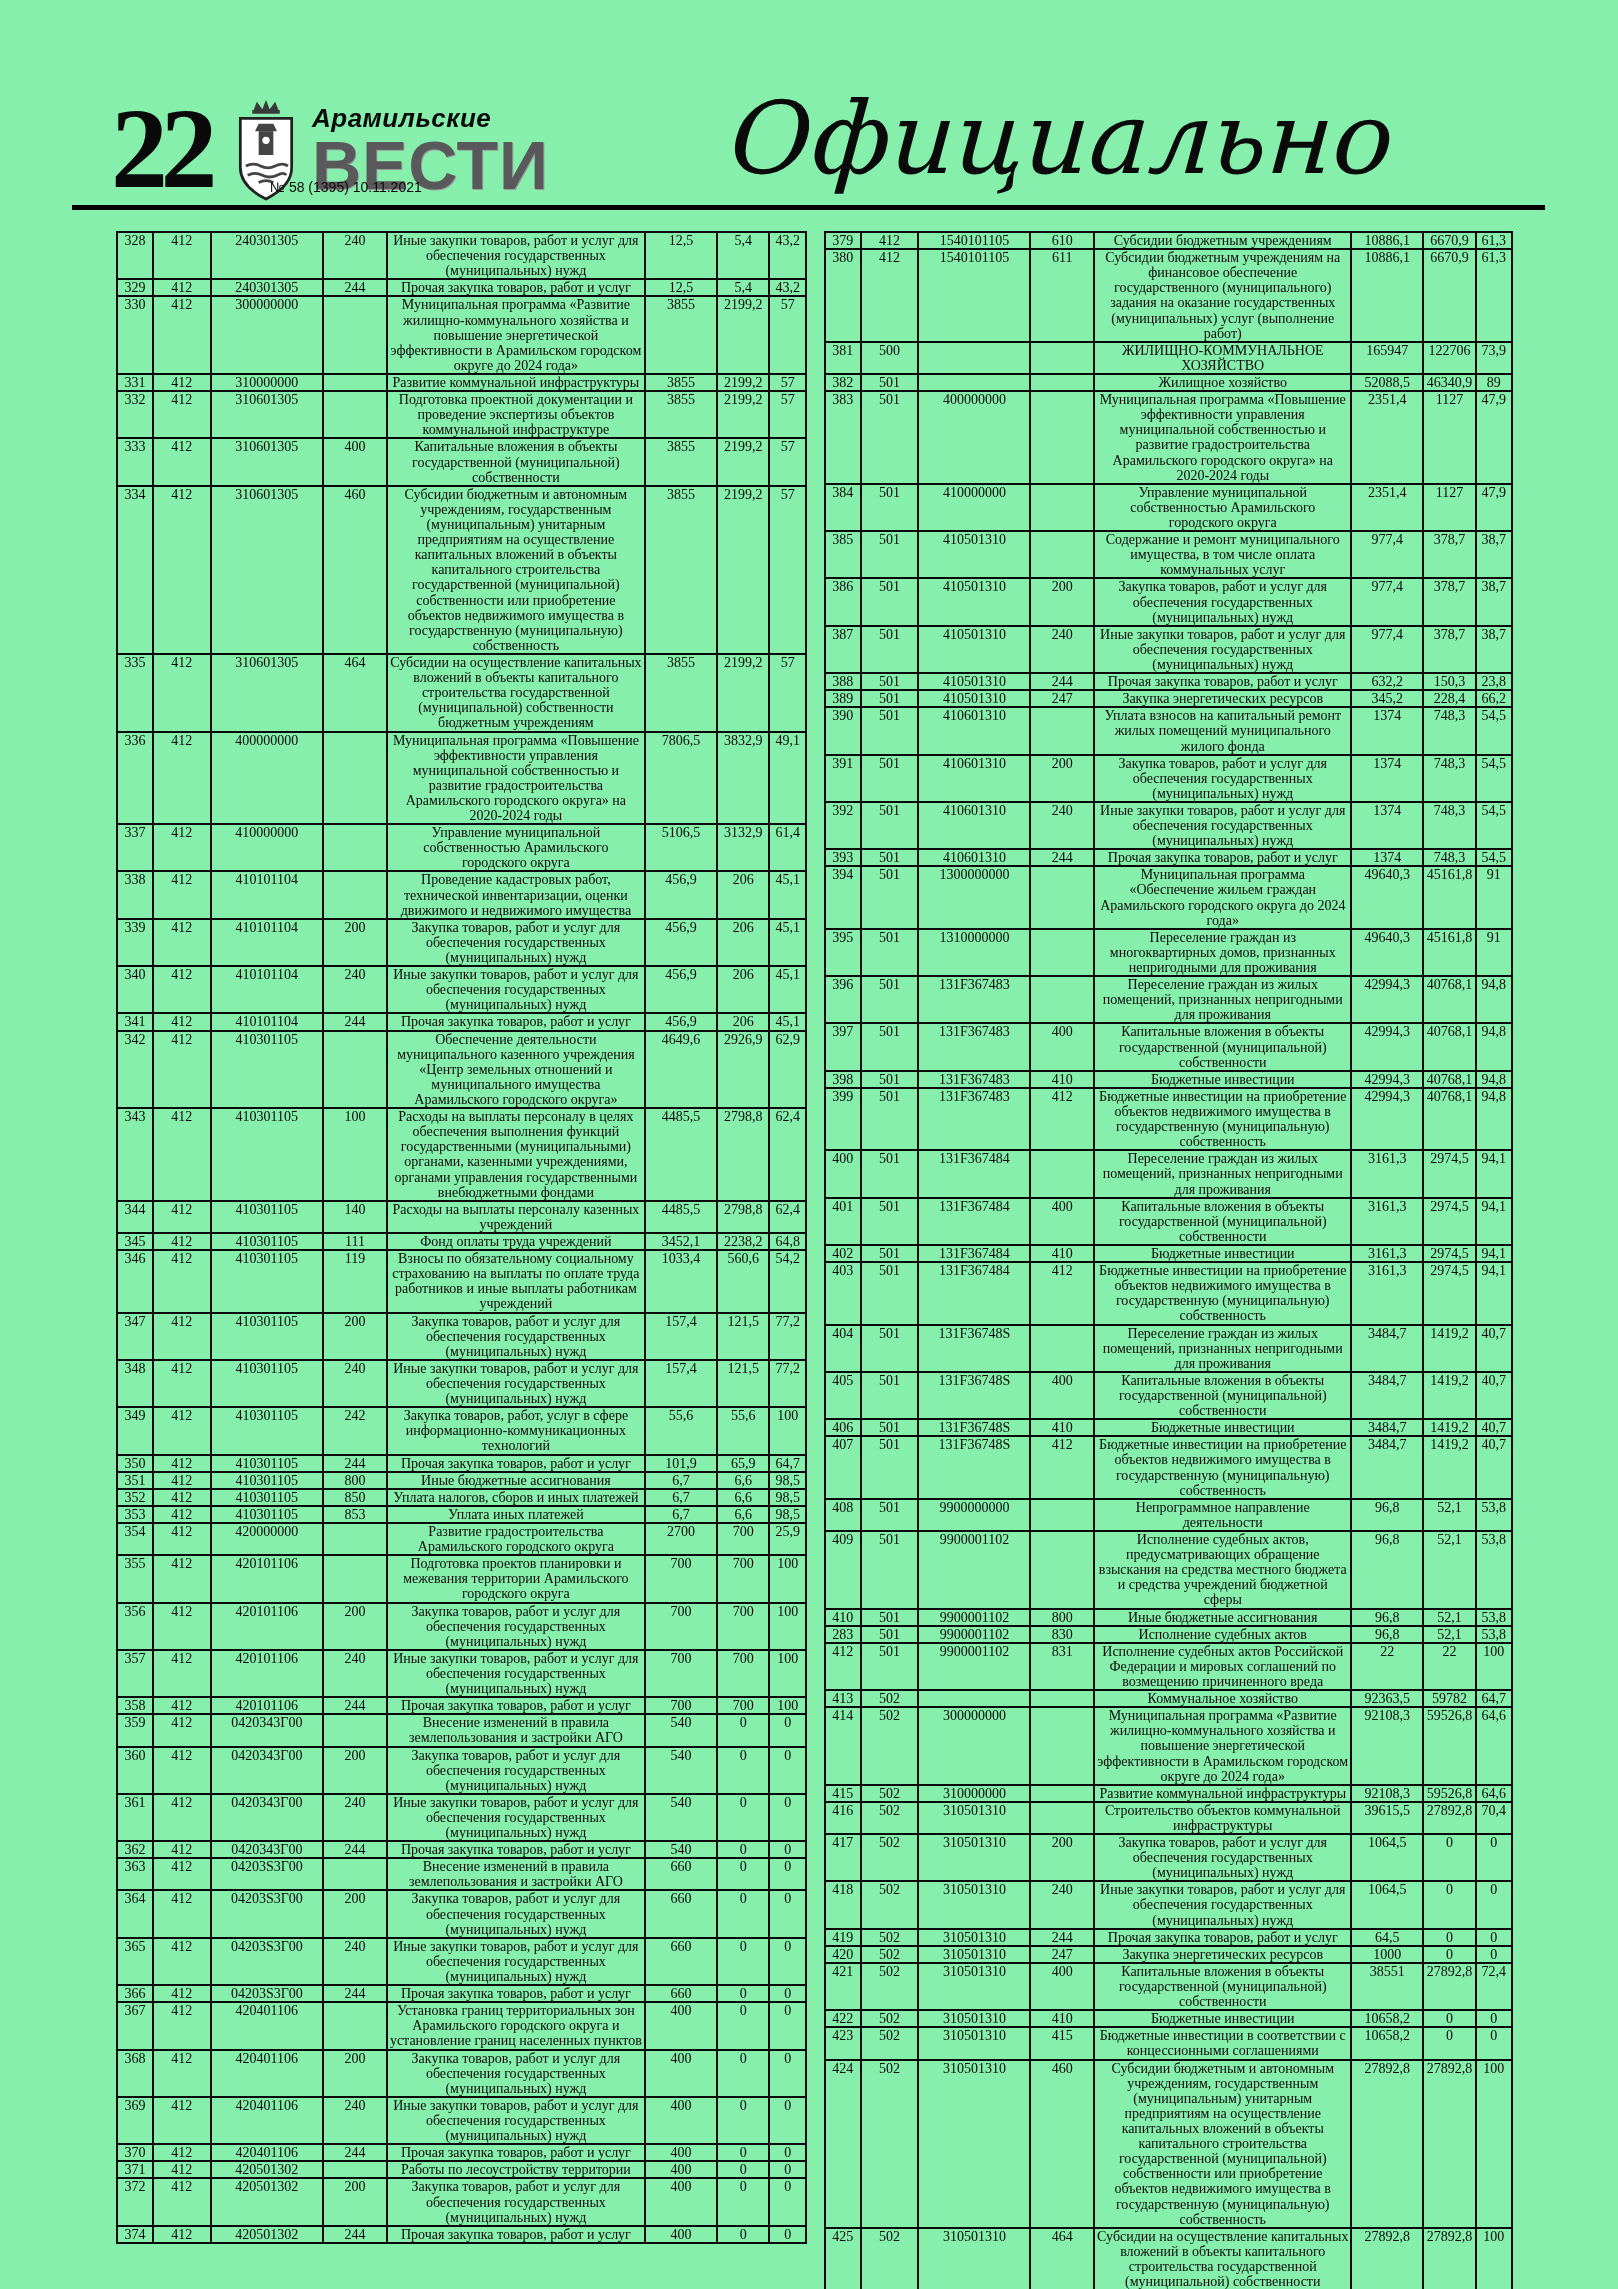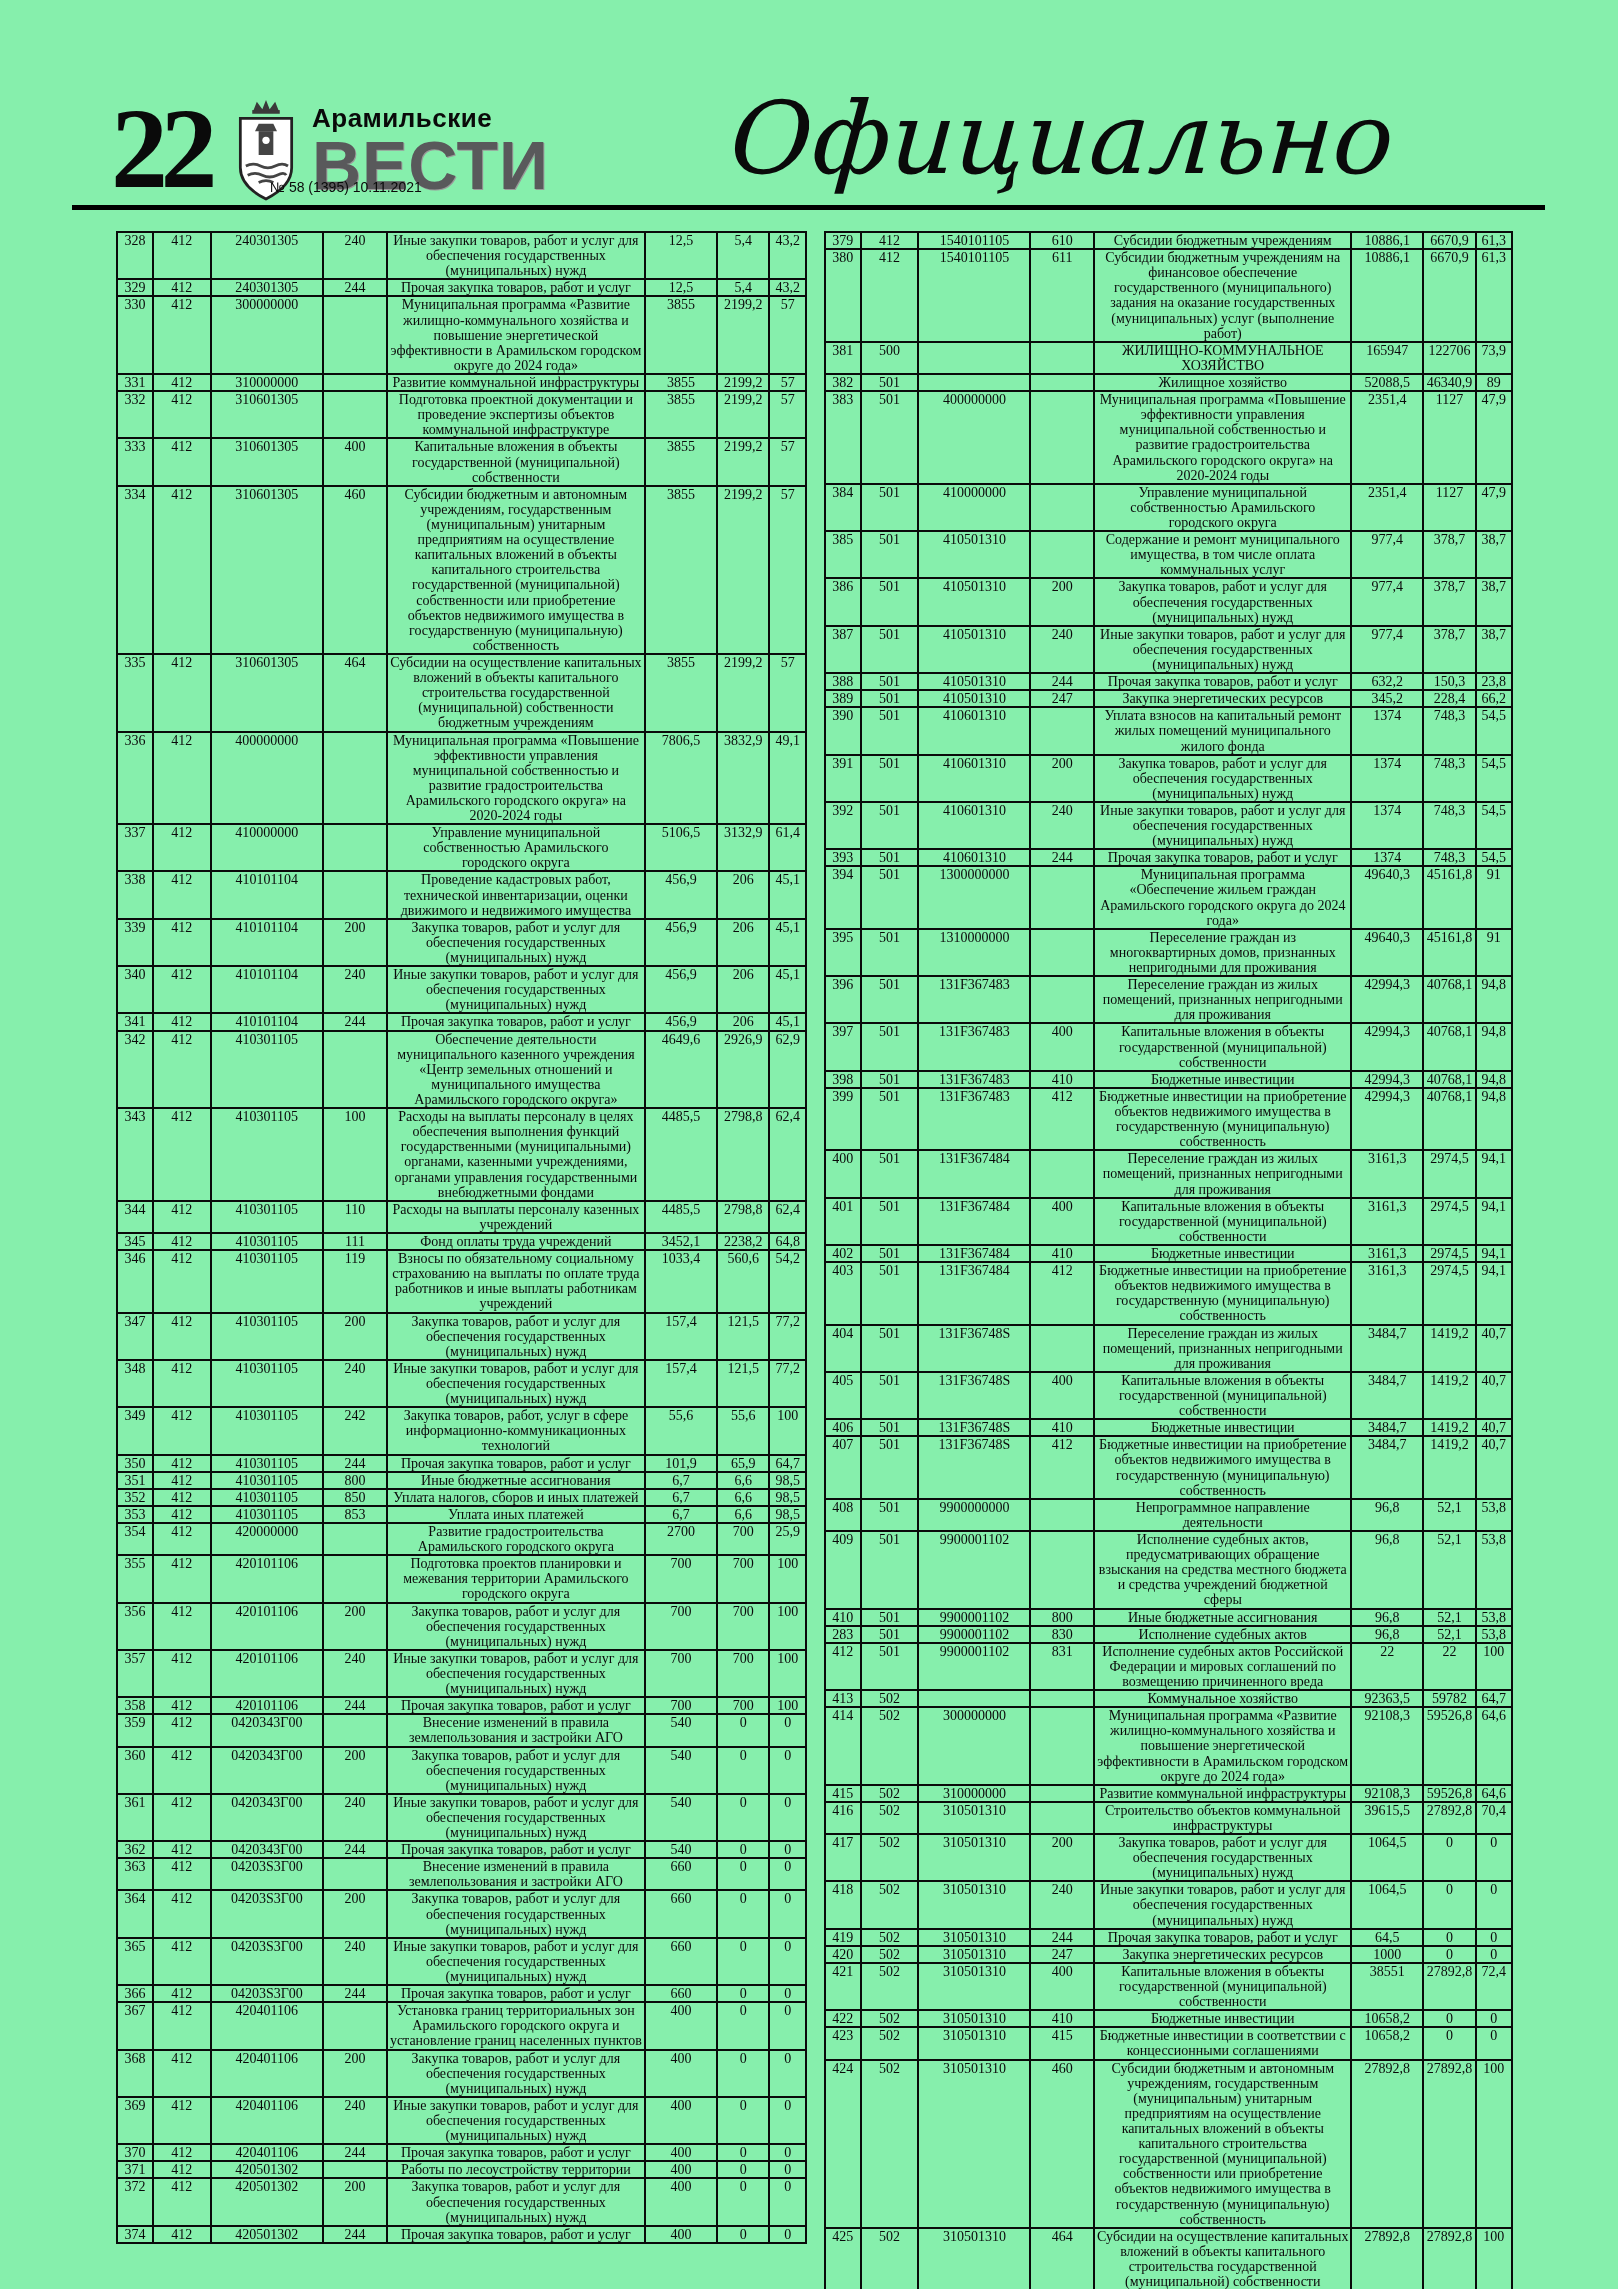--- a/index.html
+++ b/index.html
@@ -5,21 +5,21 @@
   html,body{margin:0;padding:0;}
   body{background:#e8e8e8;}
   .page{position:relative;width:1619px;height:2290px;background:#86efac;overflow:hidden;
         font-family:"Liberation Serif", serif;color:#0a0a0a;}
 
   
   .page-number{position:absolute;left:111px;top:92px;font-size:114px;line-height:1;
                font-weight:bold;letter-spacing:-7.4px;font-family:"Liberation Serif",serif;}
   .logo{position:absolute;left:233px;top:98px;width:66px;height:103px;}
   .brand{position:absolute;left:312px;top:105px;width:249px;}
-  .brand-top{font-family:"Liberation Sans",sans-serif;font-weight:bold;
+  .brand-top{font-family:"Liberation Sans",sans-serif;font-style:italic;font-weight:bold;
              font-size:26px;line-height:1;letter-spacing:0.5px;}
   .brand-main{font-family:"Liberation Sans",sans-serif;font-weight:bold;font-size:68px;
               line-height:0.95;color:#59595b;letter-spacing:0.9px;margin-top:1.8px;
               text-shadow:0.9px 0.9px 0 #9a9a9a;}
   .issue{position:absolute;left:270px;top:179px;font-size:14px;font-family:Liberation Sans, sans-serif;}
   .section-title{position:absolute;left:731px;top:89px;font-size:100px;line-height:1;
                  font-family:"DejaVu Serif",serif;font-style:italic;transform:skewX(-4deg);}
   .rule{position:absolute;left:72px;top:205px;width:1473px;height:4.6px;background:#000;}
 
   
@@ -241,21 +241,21 @@
             <td>100</td>
             <td>Расходы на выплаты персоналу в целях обеспечения выполнения функций государственными (муниципальными) органами, казенными учреждениями, органами управления государственными внебюджетными фондами</td>
             <td>4485,5</td>
             <td>2798,8</td>
             <td>62,4</td>
           </tr>
           <tr>
             <td>344</td>
             <td>412</td>
             <td>410301105</td>
-            <td>110</td>
+            <td>140</td>
             <td>Расходы на выплаты персоналу казенных учреждений</td>
             <td>4485,5</td>
             <td>2798,8</td>
             <td>62,4</td>
           </tr>
           <tr>
             <td>345</td>
             <td>412</td>
             <td>410301105</td>
             <td>111</td>

